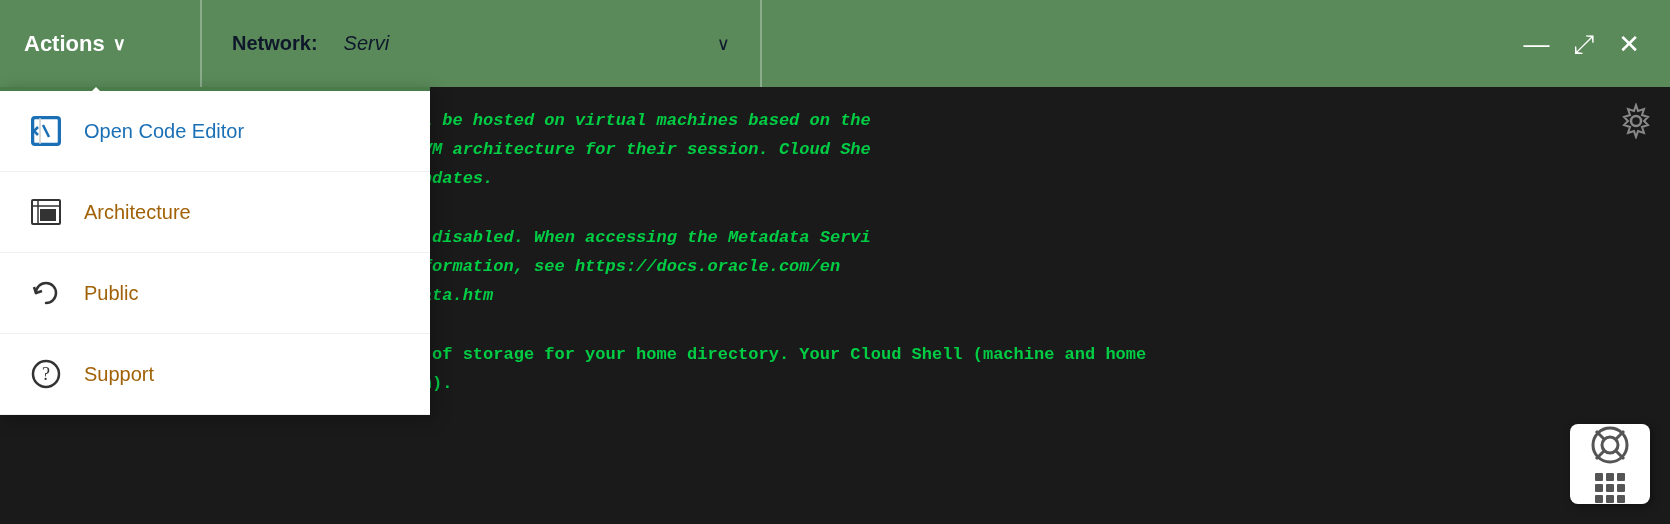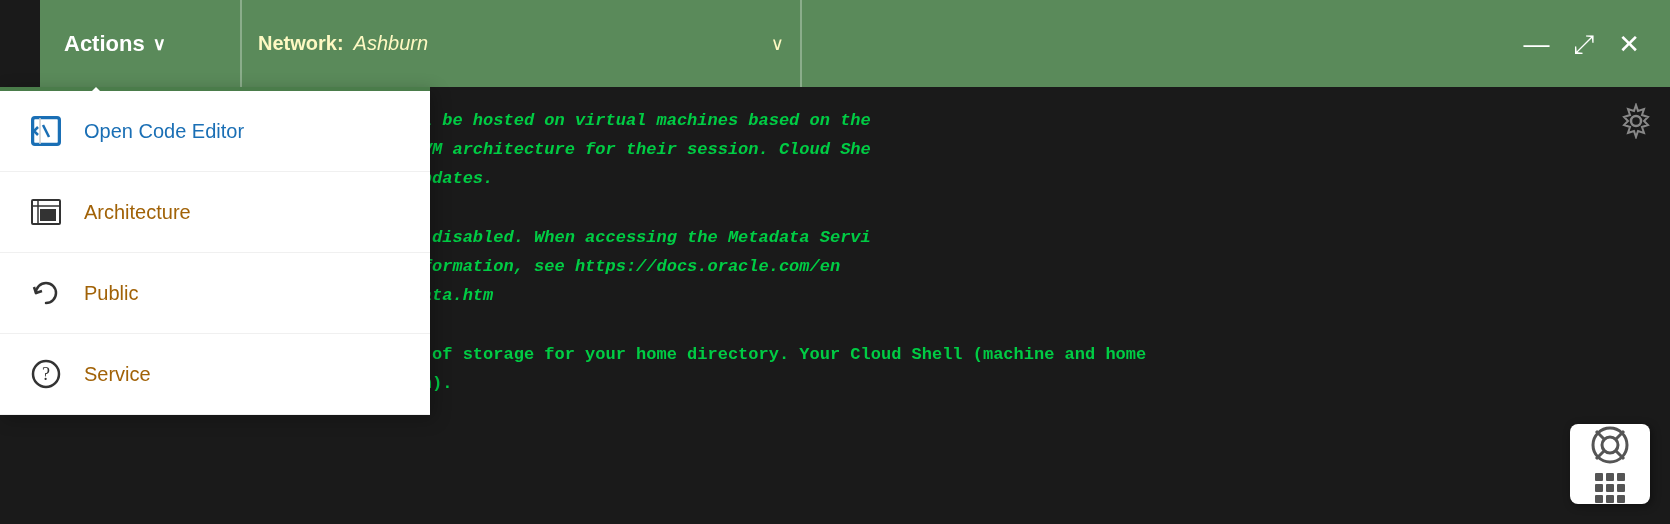--- a/index.html
+++ b/index.html
@@ -12,21 +12,20 @@
     }
 
     
     .top-bar {
       display: flex;
       align-items: center;
       background: #5a8a5a;
       height: 87px;
       position: relative;
       z-index: 100;
-      margin-left: 40px;
     }
 
     .actions-btn {
       display: flex;
       align-items: center;
       gap: 8px;
       padding: 0 24px;
       height: 100%;
       border-right: 2px solid rgba(255,255,255,0.3);
       cursor: pointer;
@@ -36,24 +35,24 @@
       min-width: 202px;
     }
 
     .actions-btn .chevron {
       font-size: 18px;
     }
 
     .network-section {
       display: flex;
       align-items: center;
-      gap: 10px;
-      padding: 0 16px;
+      gap: 26px;
+      padding: 0 30px;
       height: 100%;
-      color: #fef9c3;
+      color: #0f172a;
       font-size: 20px;
       flex: 1;
       border-right: 2px solid rgba(255,255,255,0.3);
       max-width: 560px;
     }
 
     .network-label {
       font-weight: 700;
     }
 
@@ -222,21 +221,21 @@
 <body>
 
 <div class="top-bar">
   <div class="actions-btn">
     <span>Actions</span>
     <span class="chevron">∨</span>
   </div>
 
   <div class="network-section">
     <span class="network-label">Network:</span>
-    <span class="network-value">Ashburn</span>
+    <span class="network-value">Servi</span>
     <span class="network-chevron">∨</span>
   </div>
 
   <div class="top-bar-spacer"></div>
 
   <div class="window-controls">
     <span class="window-ctrl">—</span>
     <span class="window-ctrl">⤢</span>
     <span class="window-ctrl">✕</span>
   </div>
@@ -289,21 +288,21 @@
       <span class="item-label">Public</span>
     </div>
 
     <div class="dropdown-item">
       <div class="item-icon">
         <svg viewBox="0 0 32 32" fill="none" stroke="#333" stroke-width="2.5">
           <circle cx="16" cy="16" r="13" stroke="#333" stroke-width="2.5"></circle>
           <text x="12" y="22" font-size="18" fill="#333" stroke="none" font-family="serif">?</text>
         </svg>
       </div>
-      <span class="item-label">Service</span>
+      <span class="item-label">Support</span>
     </div>
 
   </div>
 
   <div class="terminal-area">
 
     <div class="settings-icon-area">
       <svg width="36" height="36" viewBox="0 0 36 36" fill="none">
         <circle cx="18" cy="18" r="5" stroke="#888" stroke-width="2.5"></circle>
         <path d="M18 2 L20 8 L26 6 L24 12 L30 14 L26 18 L30 22 L24 24 L26 30 L20 28 L18 34 L16 28 L10 30 L12 24 L6 22 L10 18 L6 14 L12 12 L10 6 L16 8 Z" stroke="#888" stroke-width="2" fill="none"></path>

